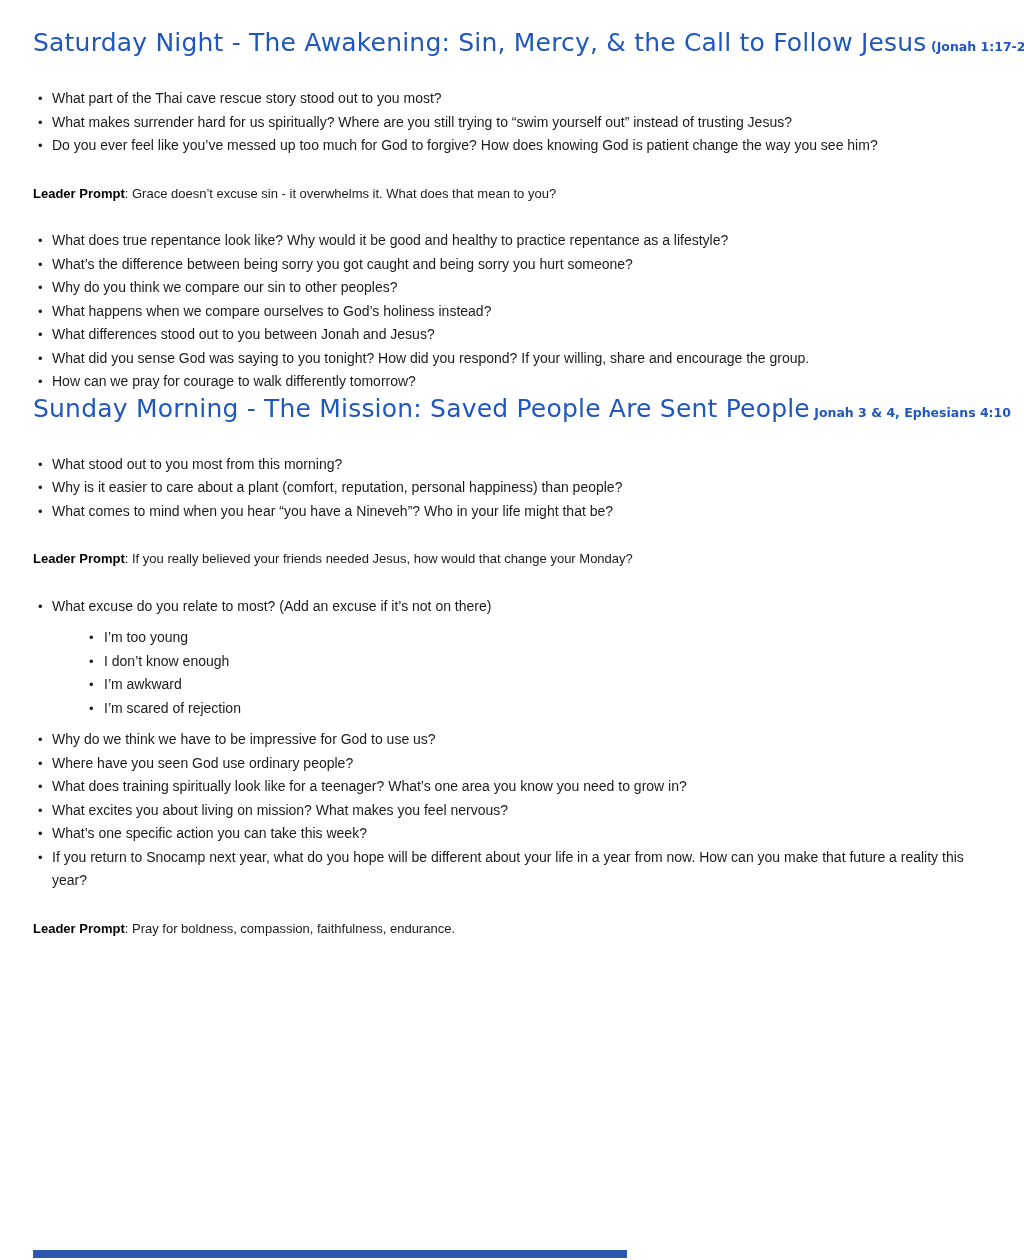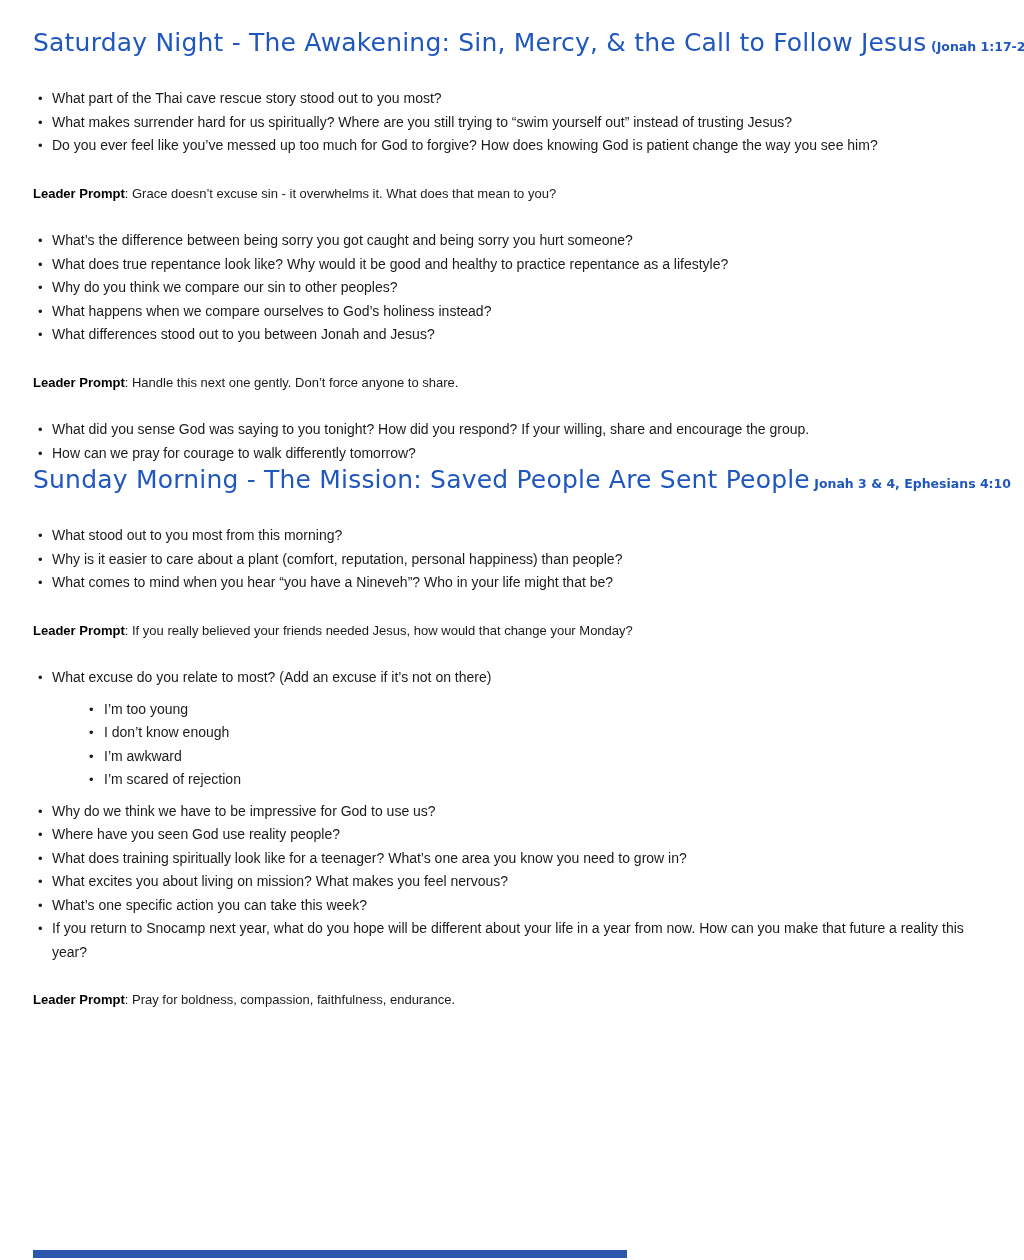--- a/index.html
+++ b/index.html
@@ -102,28 +102,27 @@
 
   <ul class="bullet-list">
     <li>What part of the Thai cave rescue story stood out to you most?</li>
     <li>What makes surrender hard for us spiritually? Where are you still trying to “swim yourself out” instead of trusting Jesus?</li>
     <li>Do you ever feel like you’ve messed up too much for God to forgive? How does knowing God is patient change the way you see him?</li>
   </ul>
 
   <p class="leader-prompt"><b>Leader Prompt</b><span>: Grace doesn’t excuse sin - it overwhelms it. What does that mean to you?</span></p>
 
   <ul class="bullet-list">
+    <li>What does true repentance look like? Why would it be good and healthy to practice repentance as a lifestyle?</li>
     <li>What’s the difference between being sorry you got caught and being sorry you hurt someone?</li>
-    <li>What does true repentance look like? Why would it be good and healthy to practice repentance as a lifestyle?</li>
     <li>Why do you think we compare our sin to other peoples?</li>
     <li>What happens when we compare ourselves to God’s holiness instead?</li>
     <li>What differences stood out to you between Jonah and Jesus?</li>
   </ul>
 
-  <p class="leader-prompt"><b>Leader Prompt</b><span>: Handle this next one gently. Don’t force anyone to share.</span></p>
 
   <ul class="bullet-list">
     <li>What did you sense God was saying to you tonight? How did you respond? If your willing, share and encourage the group.</li>
     <li>How can we pray for courage to walk differently tomorrow?</li>
   </ul>
 
   <h1 class="section-heading heading-block-2">
     <span>Sunday Morning - </span><span class="title-italic">The Mission: Saved People Are Sent People</span><span class="scripture-ref"> Jonah 3 &amp; 4, Ephesians 4:10</span>
   </h1>
 
@@ -139,21 +138,21 @@
     <li>What excuse do you relate to most? (Add an excuse if it’s not on there)</li>
   </ul>
   <ul class="bullet-list sub-bullet-list">
     <li>I’m too young</li>
     <li>I don’t know enough</li>
     <li>I’m awkward</li>
     <li>I’m scared of rejection</li>
   </ul>
   <ul class="bullet-list">
     <li>Why do we think we have to be impressive for God to use us?</li>
-    <li>Where have you seen God use reality people?</li>
+    <li>Where have you seen God use ordinary people?</li>
     <li>What does training spiritually look like for a teenager? What’s one area you know you need to grow in?</li>
   </ul>
 
 
   <ul class="bullet-list">
     <li>What excites you about living on mission? What makes you feel nervous?</li>
     <li>What’s one specific action you can take this week?</li>
     <li>If you return to Snocamp next year, what do you hope will be different about your life in a year from now. How can you make that future a reality this year?</li>
   </ul>
 

